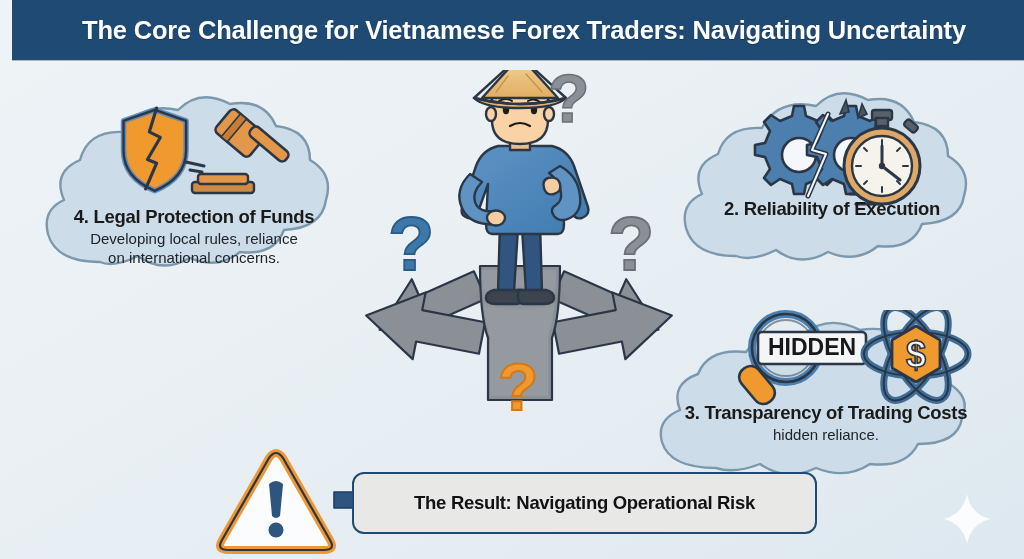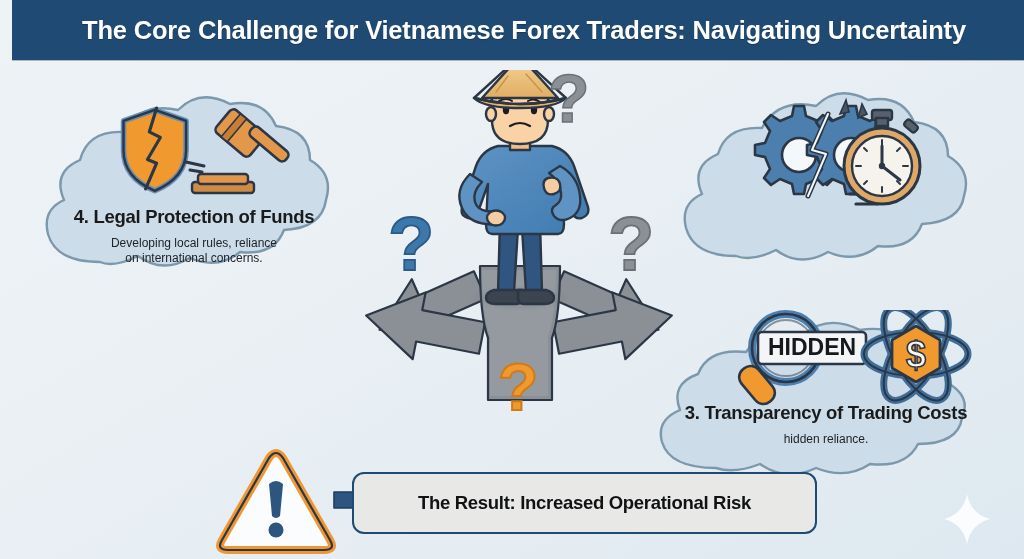--- a/index.html
+++ b/index.html
@@ -51,24 +51,24 @@
     pointer-events: none;
   }
   .cloud-title {
     font-size: 18.5px;
     font-weight: bold;
     color: #1a1a1a;
     letter-spacing: -0.3px;
     white-space: nowrap;
   }
   .cloud-sub {
-    font-size: 12px;
+    font-size: 15px;
     color: #20242a;
     line-height: 1.25;
-    margin-top: 8px;
+    margin-top: 2px;
   }
 
   
   #result-box {
     position: absolute;
     left: 352px;
     top: 472px;
     width: 465px;
     height: 62px;
     background: #e8e8e6;
@@ -284,20 +284,21 @@
             <path d="M22 66 L25 63"></path>
           <path d="M58 66 L55 63"></path>
             <path d="M22 30 L25 33"></path>
         </g>
         <path d="M40 48 L40 28" stroke="#2b3746" stroke-width="3" stroke-linecap="round"></path>
         <path d="M40 48 L58 62" stroke="#2b3746" stroke-width="3" stroke-linecap="round"></path>
         <circle cx="40" cy="48" r="3.2" fill="#2b3746"></circle>
       </g>
     </svg>
     <div class="cloud-text" style="top:114px;">
+      <div class="cloud-title">2. Reliability of Execution</div>
     </div>
   </div>
 
   <div class="cloud" style="left:628px; top:310px; width:396px; height:186px;">
     <svg width="396" height="186" viewBox="0 0 396 186">
       <g>
         <path d="M88 158
                  q-46 0 -54 -26
                  q-6 -22 18 -32
                  q-10 -26 18 -36
@@ -352,20 +353,20 @@
       <path d="M57 10 q7 -10 14 0 L118 92 q6 10 -6 10 L16 102 q-12 0 -6 -10 Z" fill="none" stroke="#2b3746" stroke-width="2.2" stroke-linejoin="round"></path>
       <path d="M57 36 q7 -6 14 0 l-3 32 q-4 4 -8 0 Z" fill="#2d5580"></path>
       <circle cx="64" cy="82" r="7.5" fill="#2d5580"></circle>
     </g>
     <g>
       <path d="M122 44 L142 44 L142 34 L162 52 L142 70 L142 60 L122 60 Z" fill="#2d5580" stroke="#1e3d5e" stroke-width="1.6" stroke-linejoin="round"></path>
     </g>
   </svg>
 
   <div id="result-box">
-    <div id="result-title">The Result: Increased Operational Risk</div>
+    <div id="result-title">The Result: Navigating Operational Risk</div>
   </div>
 
   <svg class="sparkle" style="left:944px; top:494px;" width="46" height="50" viewBox="0 0 46 50">
     <path d="M23 0 Q27 20 46 25 Q27 30 23 50 Q19 30 0 25 Q19 20 23 0 Z" fill="#ffffff" opacity="0.85"></path>
   </svg>
 
 </div>
 
 </body></html>

